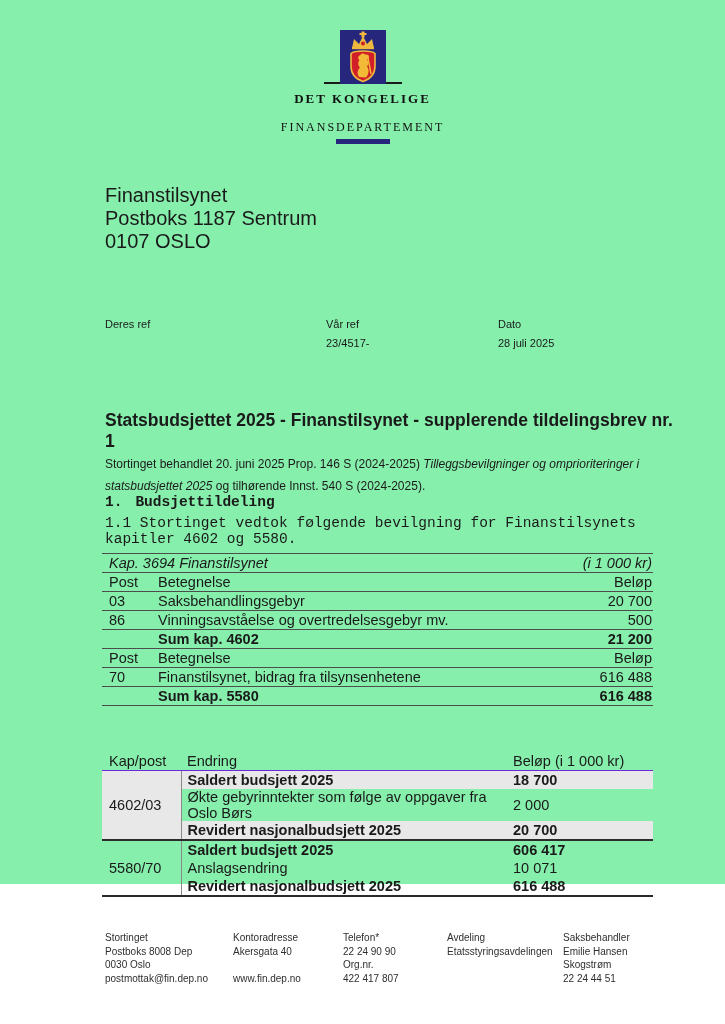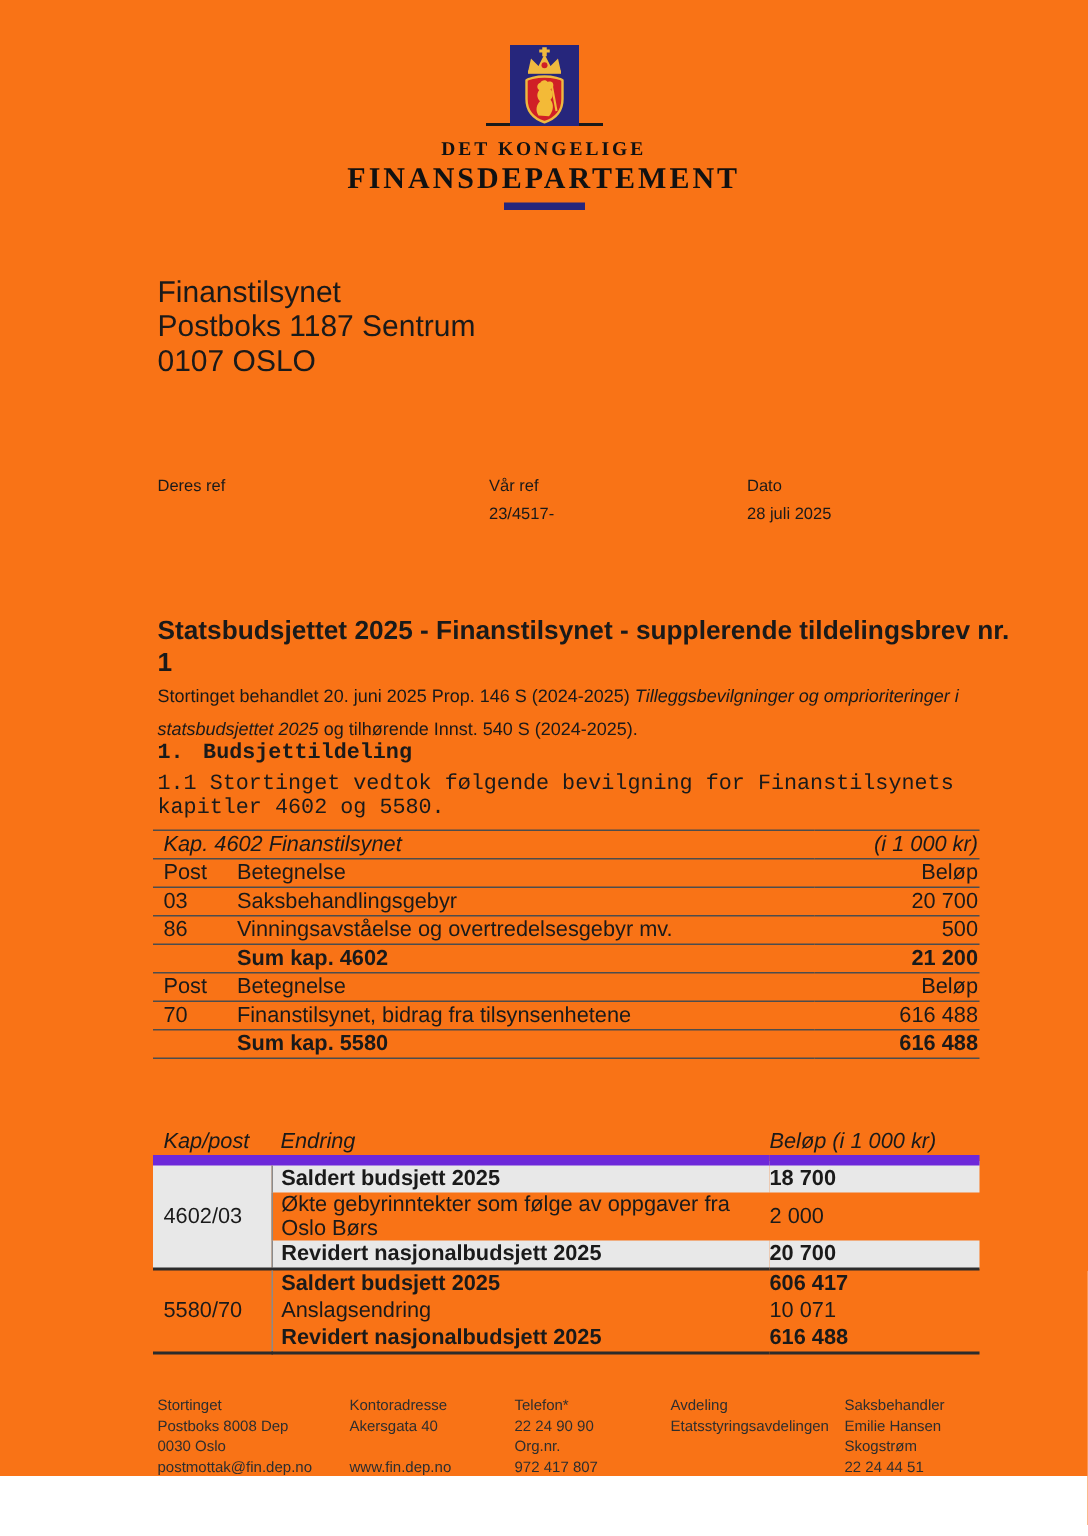--- a/index.html
+++ b/index.html
@@ -1,32 +1,32 @@
 <!DOCTYPE html>
 <html><head>
 <meta charset="utf-8">
 <style>
   html,body{margin:0;padding:0;}
   body{
     width:725px;height:1024px;background:#ffffff;
     font-family:"Liberation Sans", sans-serif;color:#1a1a1a;
     position:relative;overflow:hidden;
   }
-  .page{position:relative;width:725px;height:984px;background:#f97316;}
+  .page{position:relative;width:725px;height:884px;background:#86efac;}
 
   
   .letterhead{position:absolute;top:30px;left:0;width:725px;text-align:center;}
   .emblem-wrap{position:relative;height:56px;width:725px;}
   .emblem-rule{position:absolute;top:52px;left:50%;transform:translateX(-50%);
     width:78px;height:2px;background:#1a1a1a;}
   .coat{position:absolute;top:0;left:50%;transform:translateX(-50%);width:46px;height:54px;display:block;}
   .lh-line1{font-family:"Liberation Serif", serif;font-weight:bold;font-size:13px;
     letter-spacing:2px;margin-top:5px;color:#111;}
-  .lh-line2{font-family:"Liberation Serif", serif;font-weight:bold;font-size:20px;
-    letter-spacing:2px;margin-top:1px;color:#111;}
+  .lh-line2{font-family:"Liberation Serif", serif;font-weight:normal;font-size:12px;
+    letter-spacing:2px;margin-top:13px;color:#111;}
   .lh-bar{width:54px;height:5px;background:#26267c;margin:4px auto 0 auto;}
 
   
   .recipient{position:absolute;top:184px;left:105px;font-size:20px;line-height:23px;}
 
   
   .refs{position:absolute;top:318px;left:105px;width:548px;height:40px;font-size:11px;}
   .ref-col{position:absolute;top:0;}
   .ref-col .lbl{display:block;}
   .ref-col .val{display:block;margin-top:7px;}
@@ -57,21 +57,21 @@
   .btable td.amt{text-align:right;padding-right:1px;}
   .btable tr.cap td{font-style:italic;}
   .btable tr.sum td{font-weight:bold;}
 
   
   .ctable{position:absolute;top:752px;left:102px;width:551px;
     border-collapse:collapse;font-size:14.5px;border-bottom:2px solid #2b2b2b;}
   .ctable td{height:18px;padding:0;vertical-align:middle;}
   .ctable col.c-kap{width:79px;}
   .ctable col.c-amt{width:140px;}
-  .ctable tr.hdr td{font-style:italic;border-bottom:7px solid #6d28d9;}
+  .ctable tr.hdr td{border-bottom:1px solid #6d28d9;}
   .ctable td.kap{padding-left:7px;vertical-align:middle;}
   .ctable td.kapcell{border-right:1px solid #8a8a8a;margin-top:41px;}
   .ctable td.end{padding-left:6px;}
   .ctable td.amt{text-align:left;padding-right:1px;}
   .ctable td.b{font-weight:bold;}
   .ctable td.shade{background:#e8e8e8;}
   .ctable tr.gsep td{border-top:2px solid #2b2b2b;}
 
   
   .footer{position:absolute;top:931px;left:0;width:725px;font-size:10px;
@@ -138,21 +138,21 @@
   </div>
 
   <table class="btable">
     <colgroup>
         <col class="c-post">
         <col>
         <col class="c-amt">
       </colgroup>
     <tbody>
         <tr class="cap">
-      <td class="first" colspan="2">Kap. 4602 Finanstilsynet</td>
+      <td class="first" colspan="2">Kap. 3694 Finanstilsynet</td>
       <td class="amt">(i 1 000 kr)</td>
     </tr>
     <tr class="hdr">
       <td class="first">Post</td>
       <td>Betegnelse</td>
       <td class="amt">Beløp</td>
     </tr>
     <tr>
       <td class="first">03</td>
       <td>Saksbehandlingsgebyr</td>
@@ -237,21 +237,21 @@
     <div class="f-col f-2">
       <div>Kontoradresse</div>
       <div>Akersgata 40</div>
       <div></div>
       <div>www.fin.dep.no</div>
     </div>
     <div class="f-col f-3">
       <div>Telefon*</div>
       <div>22 24 90 90</div>
       <div>Org.nr.</div>
-      <div>972 417 807</div>
+      <div>422 417 807</div>
     </div>
     <div class="f-col f-4">
       <div>Avdeling</div>
       <div>Etatsstyringsavdelingen</div>
       <div></div>
       <div></div>
     </div>
     <div class="f-col f-5">
       <div>Saksbehandler</div>
       <div>Emilie Hansen</div>

